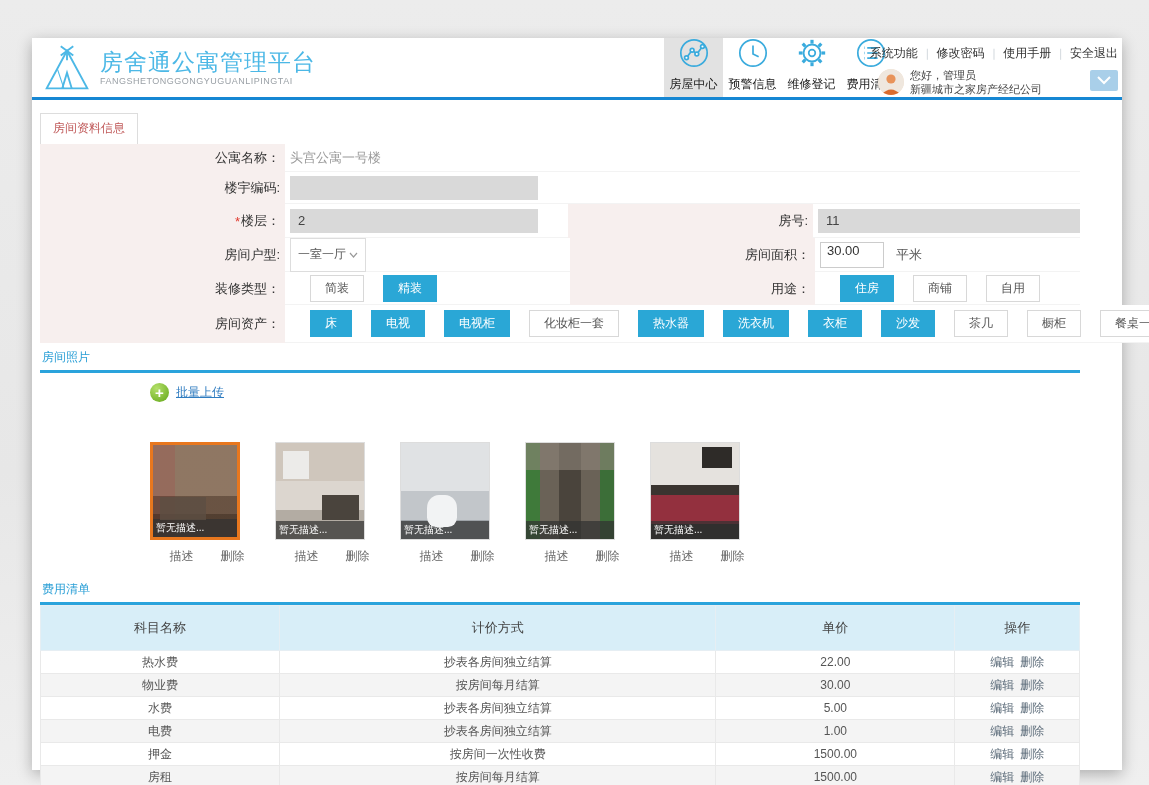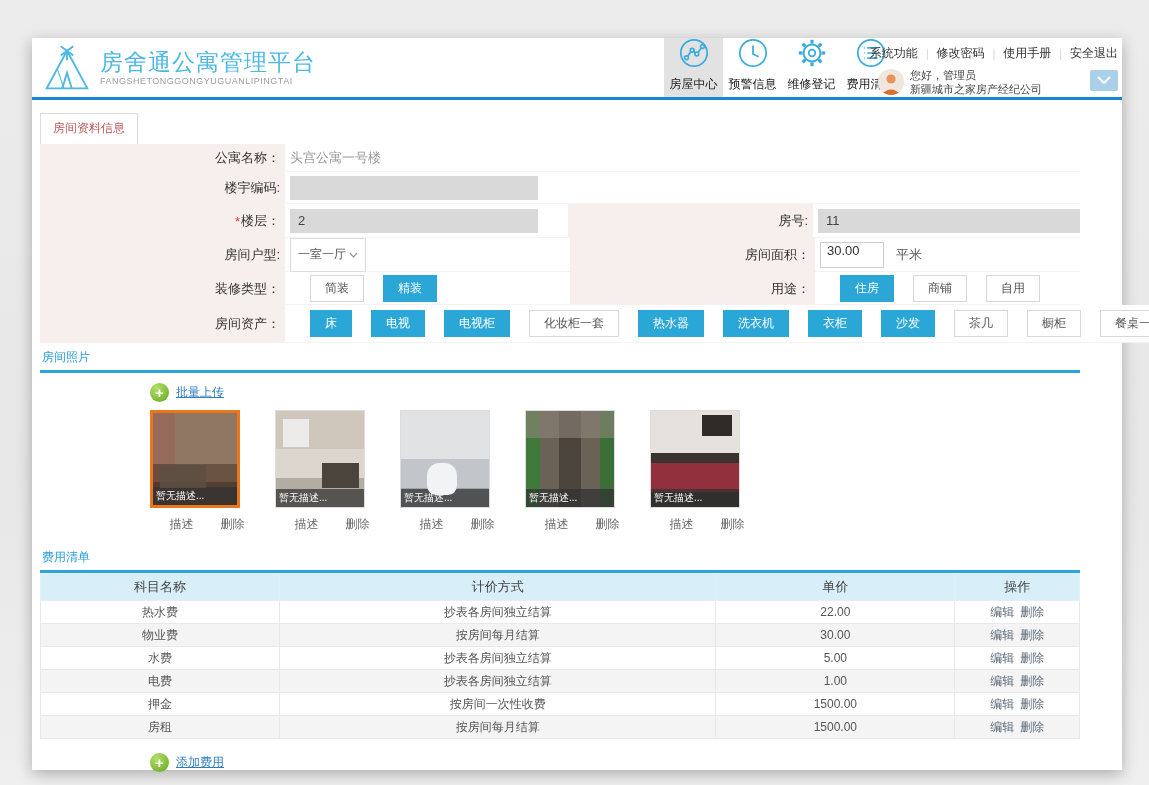--- a/index.html
+++ b/index.html
@@ -51,40 +51,40 @@
   .unit { font-size:13px; color:#555; margin-left:12px; }
   .tbtn { height:27px; padding:0 14px; font-size:12px; display:inline-flex; align-items:center; border:1px solid #d8d8d8; background:#fff; color:#555; margin-right:-1px; cursor:pointer; white-space:nowrap;margin-left:20px; }
   .tbtn.sel { background:#2aa7d6; border-color:#2aa7d6; color:#fff; position:relative; z-index:1; }
   
   .sec { margin:0 42px 0 8px; font-size:12px; color:#2a9fd6; padding:6px 2px 4px; border-bottom:3px solid #2aa3dc; }
   .addrow { margin:10px 0 8px 118px; display:flex; align-items:center; gap:7px; cursor:pointer; width:max-content; }
   .plus { width:19px; height:19px; border-radius:50%; background:radial-gradient(circle at 35% 28%,#b4e06a,#76b42c 75%); color:#fff; font-weight:bold; display:flex; align-items:center; justify-content:center; font-size:15px; line-height:1; }
   .ulink { font-size:12px; color:#2f7cc0; text-decoration:underline;text-align:right; }
   
   .thumbs { margin:6px 0 0 118px; display:flex; gap:11px; }
-  .thumb { width:114px; }
+  .thumb { width:114px;margin-top:32px; }
   .photo { width:90px; height:98px; border:1px solid #ddd; position:relative; cursor:pointer; }
   .thumb.selected .photo { border:3px solid #e8771e; }
   .cap { position:absolute; left:0; right:0; bottom:0; background:rgba(50,50,50,.72); color:#fff; font-size:10px; padding:2px 3px; white-space:nowrap; overflow:hidden; }
   .plinks { display:flex; justify-content:center; gap:27px; margin-top:8px; font-size:12px; color:#666;text-align:center; }
   .plinks span { cursor:pointer; }
   .ph1 { background:linear-gradient(180deg,#bfae9f 0 55%,#8d7a6b 55% 75%,#6e5c4e 75%),linear-gradient(90deg,#c79d94 0 26%,#bfae9f 26%); background-blend-mode:multiply; }
   .ph1::after { content:""; position:absolute; left:8%; bottom:18%; width:55%; height:26%; background:#5d4f44; opacity:.8; }
   .ph2 { background:linear-gradient(180deg,#cfc6bc 0 40%,#dcd6cf 40% 70%,#b3aca3 70%); }
   .ph2::before { content:""; position:absolute; left:8%; top:8%; width:30%; height:30%; background:#ecebe9; }
   .ph2::after { content:""; position:absolute; right:6%; bottom:20%; width:42%; height:26%; background:#4a443d; }
   .ph3 { background:linear-gradient(180deg,#e0e2e4 0 50%,#c2c6ca 50% 80%,#9fa4a9 80%); }
   .ph3::after { content:""; position:absolute; left:30%; bottom:12%; width:34%; height:34%; background:#f2f3f4; border-radius:40% 40% 30% 30%; }
   .ph4 { background:linear-gradient(90deg,#3f7a3a 0 16%,#6a6257 16% 38%,#4a443c 38% 62%,#6a6257 62% 84%,#3c6e38 84%); }
   .ph4::before { content:""; position:absolute; left:0; top:0; right:0; height:28%; background:#8f867a; opacity:.6; }
   .ph5 { background:linear-gradient(180deg,#e5e2de 0 44%,#3a3430 44% 54%,#93303e 54% 84%,#2c2826 84%); }
   .ph5::before { content:""; position:absolute; right:8%; top:4%; width:34%; height:22%; background:#2e2b28; }
   
   .feetable { width:1040px; margin:0 42px 0 8px; border-collapse:collapse; table-layout:fixed; }
-  .feetable th { background:#d8eef8; font-weight:normal; font-size:13px; color:#444; height:27px; text-align:center; border:1px solid #e6eef3; }
+  .feetable th { background:#d8eef8; font-weight:normal; font-size:13px; color:#444; height:45px; text-align:center; border:1px solid #e6eef3; }
   .feetable td { font-size:12px; color:#555; text-align:center; height:23px; border:1px solid #e9e9e9; background:#fff; }
   .feetable tr:nth-child(even) td { background:#f4f4f4; }
   .c1{width:23%}.c2{width:42%}.c3{width:23%}.c4{width:12%}
   .act { cursor:pointer; color:#5a6a78; margin:0 3px; }
 </style>
 </head>
 <body>
 
 <div class="card">
 

